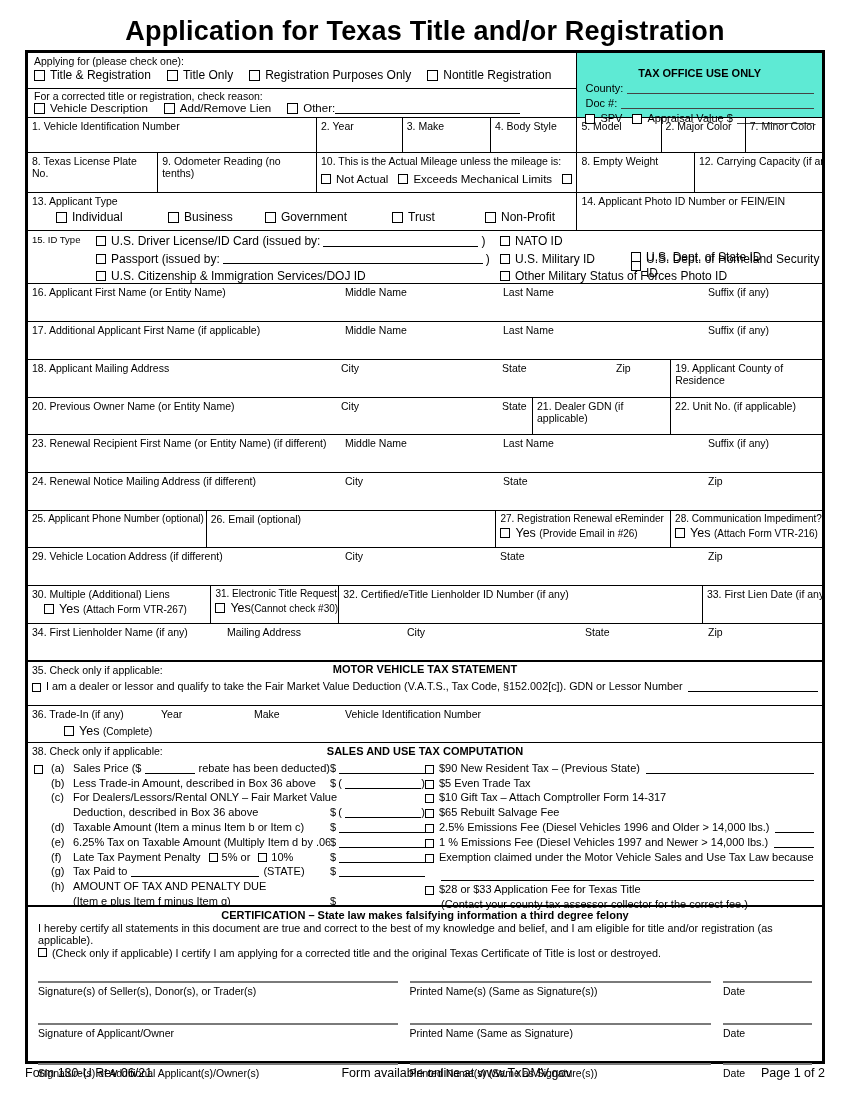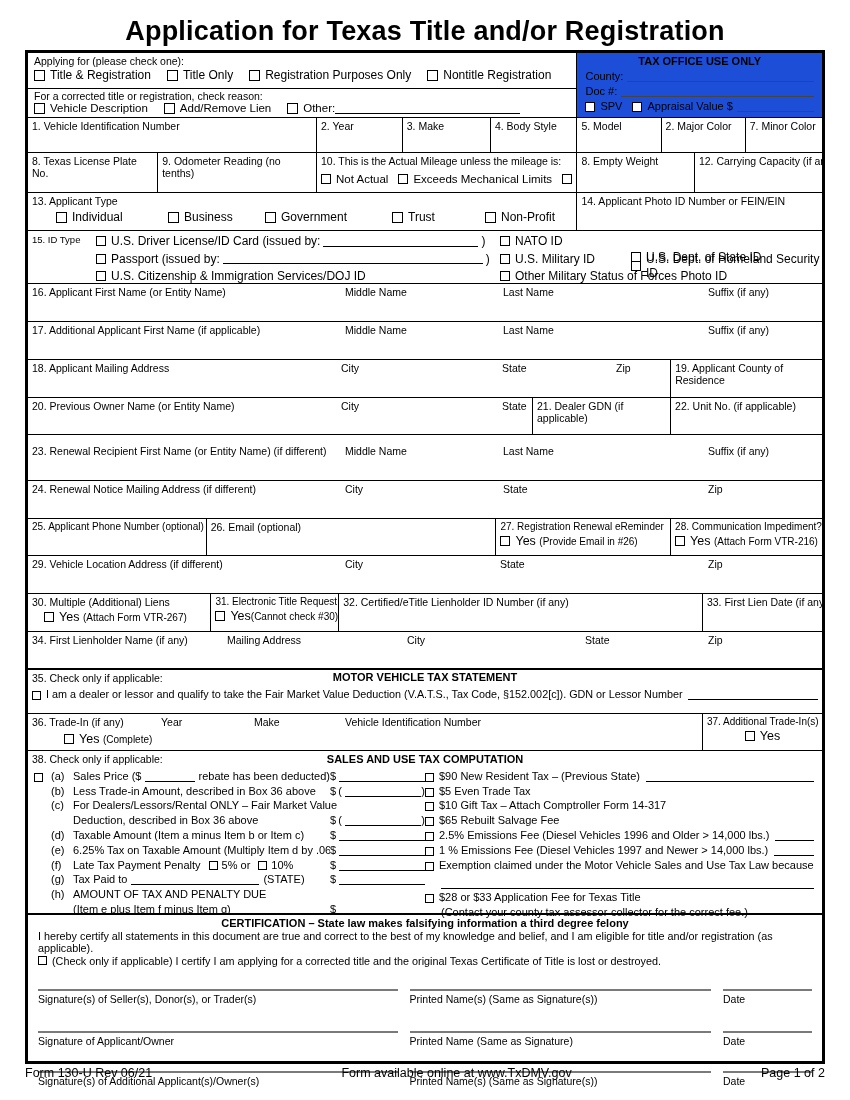--- a/index.html
+++ b/index.html
@@ -21,21 +21,21 @@
   .cb-s { width:9px; height:9px; vertical-align:0; }
   .ln { display:inline-block; border-bottom:1px solid #000; height:11px; vertical-align:-2px; }
   .fh { position:absolute; top:2px; font-size:10.5px; white-space:nowrap; }
   .flexline { display:flex; align-items:center; }
   
   .topbox { display:flex; height:65px; border-bottom:1.5px solid #000; }
   .top-left { width:69.2%; border-right:1.5px solid #000; display:flex; flex-direction:column; }
   .top-apply { height:36px; border-bottom:1px solid #000; padding:2px 6px; }
   .top-corr { height:28px; padding:1px 6px; }
   .optrow { display:flex; gap:16px; margin-top:1px; }
-  .taxbox { width:30.8%; background:#1d4ed8; padding:2px 8px; font-size:11px; }
+  .taxbox { width:30.8%; background:#5eead4; padding:14px 8px; font-size:11px; }
   .taxbox .tb-title { text-align:center; font-weight:bold; font-size:11px; }
   .tb-line { display:flex; align-items:flex-end; margin-top:3px; font-size:11px; }
   .tb-line .ln { flex:1; border-bottom:1px solid #444; margin-left:4px; }
   
   .yesline { font-size:12.5px; margin-top:2px; white-space:nowrap; }
   .yesnote { font-size:10px; }
   .sec35 { border-top:2px solid #000; padding:1px 4px; height:46px; }
   .s35-l1 { position:relative; height:15px; }
   .s35-head { position:absolute; left:0; width:100%; text-align:center; font-weight:bold; font-size:11px; }
   .s35-row { display:flex; align-items:flex-end; font-size:10.8px; margin-top:2px; white-space:nowrap; }
@@ -299,21 +299,21 @@
       <span class="fh" style="left:474px;">State</span>
     </div>
     <div class="c" style="width:17.4%;">
         <span class="lbl" style="white-space:normal;">21. Dealer GDN (if applicable)</span>
       </div>
     <div class="c" style="width:19%;">
         <span class="lbl">22. Unit No. (if applicable)</span>
       </div>
   </div>
 
-  <div class="r" style="height:38px;margin-top:8px;">
+  <div class="r" style="height:38px;">
     <span class="fh" style="left:4px;">23. Renewal Recipient First Name (or Entity Name) (if different)</span>
     <span class="fh" style="left:317px;">Middle Name</span>
     <span class="fh" style="left:475px;">Last Name</span>
     <span class="fh" style="left:680px;">Suffix (if any)</span>
   </div>
 
   <div class="r" style="height:38px;">
     <span class="fh" style="left:4px;">24. Renewal Notice Mailing Address (if different)</span>
     <span class="fh" style="left:317px;">City</span>
     <span class="fh" style="left:475px;">State</span>
@@ -384,24 +384,20 @@
   </div>
 
   <div class="r" style="height:37px;">
     <div class="c" style="width:85%;">
       <span class="fh" style="left:4px;">36. Trade-In (if any)</span>
       <span class="fh" style="left:133px;">Year</span>
       <span class="fh" style="left:226px;">Make</span>
       <span class="fh" style="left:317px;">Vehicle Identification Number</span>
       <div class="yesline" style="margin-top:16px; padding-left:32px;"><span class="cb" style="width:10px;height:10px;"></span><span>Yes</span> <span class="yesnote">(Complete)</span></div>
     </div>
-    <div class="c" style="width:15%;">
-      <span class="lbl" style="font-size:10px;">37. Additional Trade-In(s)</span>
-      <div class="yesline" style="text-align:center;"><span class="cb" style="width:10px;height:10px;"></span><span>Yes</span></div>
-    </div>
   </div>
 
   <div class="r sec38" style="border-bottom:none;">
     <div style="width:100%;">
       <div class="s38-head">
         <span class="lbl" style="position:absolute; left:4px; top:1px;">38. Check only if applicable:</span>
         <span class="s35-head" style="top:1px;">SALES AND USE TAX COMPUTATION</span>
       </div>
       <div class="salescols">
         <div class="salesL">

